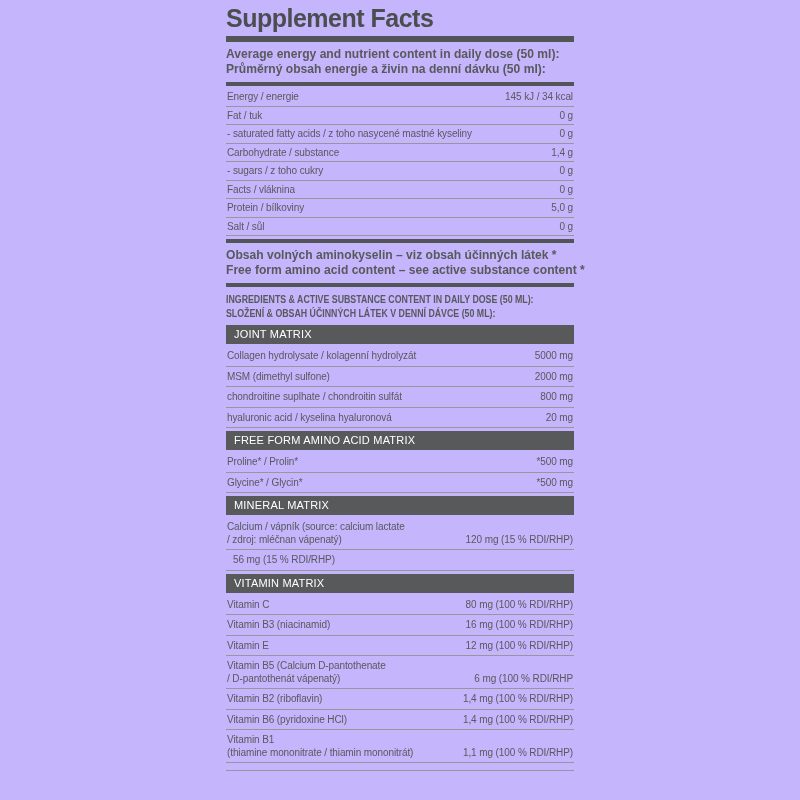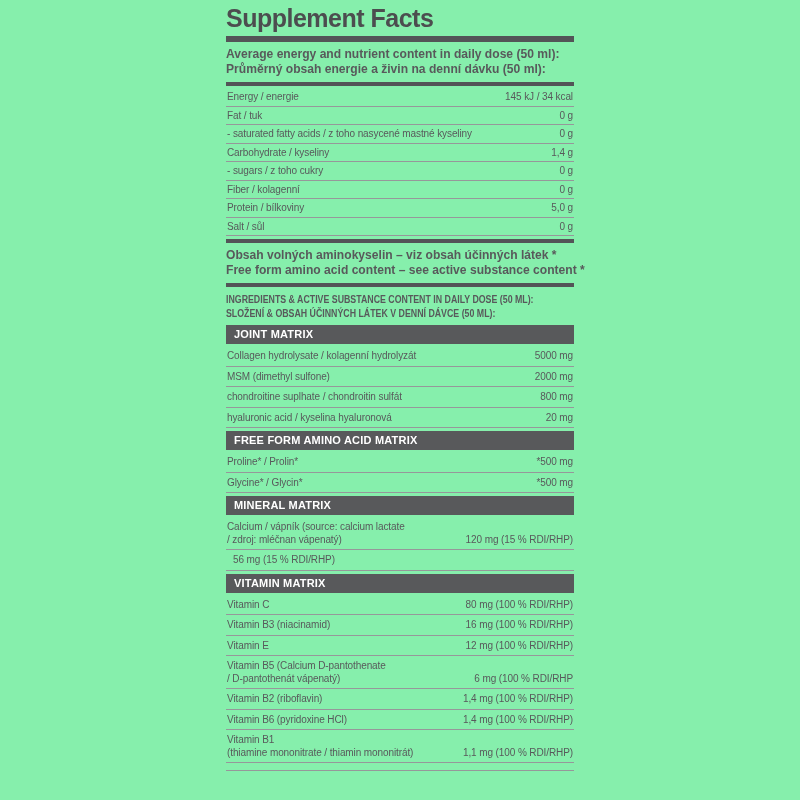--- a/index.html
+++ b/index.html
@@ -1,19 +1,19 @@
 <!DOCTYPE html>
 <html><head>
 <meta charset="utf-8">
 <style>
   html, body { margin: 0; padding: 0; background: #ffffff; }
   .page {
     width: 800px; height: 800px; overflow: hidden;
     font-family: "Liberation Sans", "DejaVu Sans", sans-serif;
-    color: #58595b; background: #86efac;
+    color: #58595b; background: #c4b5fd;
   }
   .sheet { width: 348px; margin: 0 auto; padding-top: 5px; }
 
   .title {
     font-size: 25px; font-weight: bold; color: #4c4d4f;
     letter-spacing: -0.5px; line-height: 27px; margin: 0 0 4px 0;
   }
 
   .bar { background: #535457; }
   .bar.h6 { height: 6px; }
@@ -34,21 +34,21 @@
     border-bottom: 1px solid #96979a;
     padding: 3px 1px 2px 1px;
     font-size: 10px; letter-spacing: -0.1px; line-height: 12.5px;
   }
   .section .row { padding: 4px 1px 3px 1px; }
   .row-name { }
   .row-name .name-line { white-space: nowrap; }
   .row-value { white-space: nowrap; padding-left: 6px; text-align: right; }
 
   .sec-header {
-    background: #58595b; color: #ffffff; font-weight: bold;
+    background: #58595b; color: #ffffff; font-weight: normal;
     font-size: 11px; letter-spacing: 0.2px; line-height: 13px;
     padding: 3px 6px 3px 8px; margin: 3px 0 2px 0;
     white-space: nowrap;
   }
 </style>
 </head>
 <body>
 
 <div class="page">
   <div class="sheet">
@@ -76,33 +76,33 @@
           <div class="row-value">0 g</div>
         </div>
         <div class="row">
           <div class="row-name">
             <div class="name-line">- saturated fatty acids / z toho nasycené mastné kyseliny</div>
           </div>
           <div class="row-value">0 g</div>
         </div>
         <div class="row">
           <div class="row-name">
-            <div class="name-line">Carbohydrate / kyseliny</div>
+            <div class="name-line">Carbohydrate / substance</div>
           </div>
           <div class="row-value">1,4 g</div>
         </div>
         <div class="row">
           <div class="row-name">
             <div class="name-line">- sugars / z toho cukry</div>
           </div>
           <div class="row-value">0 g</div>
         </div>
         <div class="row">
           <div class="row-name">
-            <div class="name-line">Fiber / kolagenní</div>
+            <div class="name-line">Facts / vláknina</div>
           </div>
           <div class="row-value">0 g</div>
         </div>
         <div class="row">
           <div class="row-name">
             <div class="name-line">Protein / bílkoviny</div>
           </div>
           <div class="row-value">5,0 g</div>
         </div>
         <div class="row">

